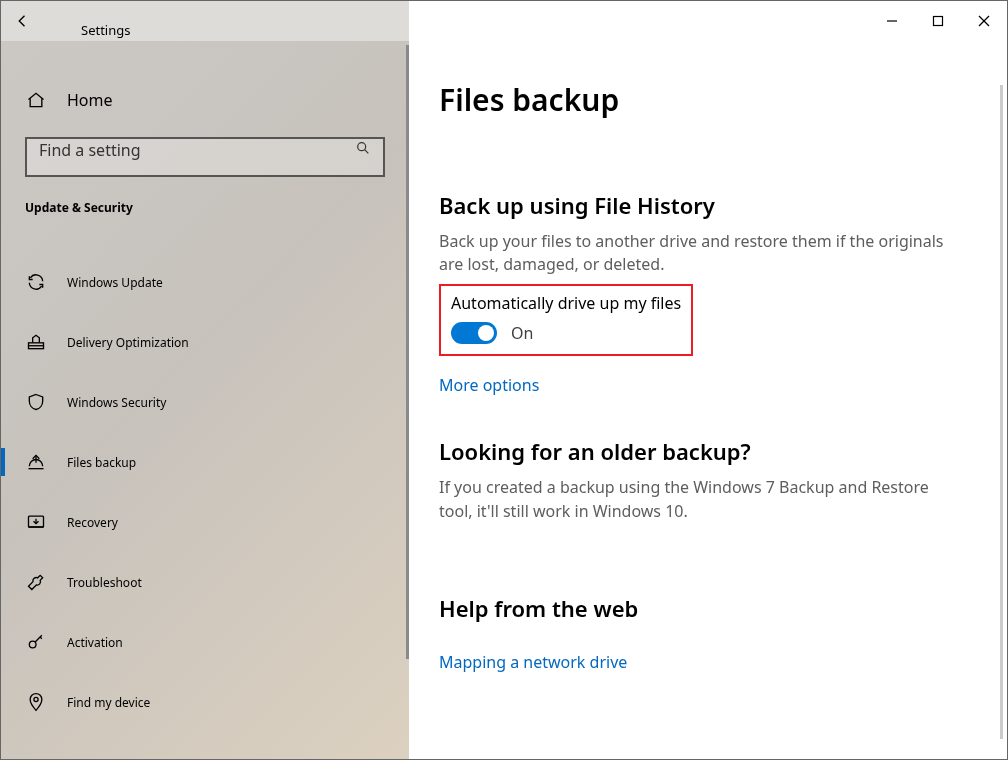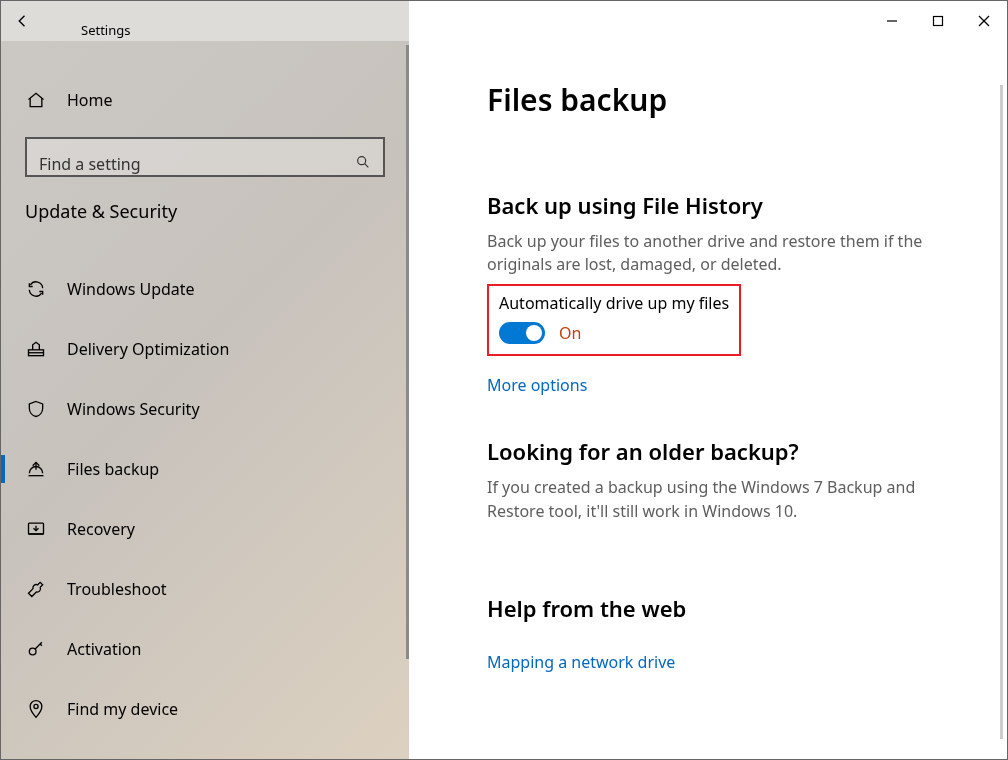--- a/index.html
+++ b/index.html
@@ -28,21 +28,21 @@
   .back-btn {
     width: 44px; height: 40px; display:flex; align-items:center; justify-content:center;
     font-size: 16px; color:#000;
   }
   .app-title { font-size: 13px; margin-left: 36px; color:#000;margin-top:18px; }
   .win-btn {
     width: 46px; height: 32px; display:flex; align-items:center; justify-content:center;
     color:#000; font-size:12px;
   }
   .body {
-    flex:1; display:flex; overflow:hidden;gap:48px;
+    flex:1; display:flex; overflow:hidden;
   }
   .sidebar {
     width: 408px;
     background: linear-gradient(135deg, #cbc8c4 0%, #c7c2bc 45%, #dcd1c0 100%);
     position: relative;
     padding-top: 40px;
     overflow: hidden;
   }
   .sidebar::after{
     content:"";
@@ -54,36 +54,36 @@
     display:flex; align-items:center; gap:20px;
     padding: 0 0 0 24px; height: 38px;
     margin-bottom: 18px;
   }
   .home-row .label { font-size:16px; color:#000; }
   .search-box {
     margin: 0 24px 22px 24px;
     height: 40px;
     border: 2px solid #555;
     background: rgba(255,255,255,0.25);
-    display:flex; align-items:flex-end; justify-content:space-between;
+    display:flex; align-items:flex-start; justify-content:space-between;
     padding: 0 12px;
   }
   .search-box input {
     border:none; background:transparent; outline:none;
     font-size:16px; color:#222; width:100%;
   }
   .search-box input::placeholder { color:#333; }
   .section-header {
-    font-size:18px; font-weight:400; color:#000;
+    font-size:12px; font-weight:700; color:#000;
     padding: 0 24px; margin-bottom: 36px;
   }
   .nav-item {
     display:flex; align-items:center; gap:20px;
     padding: 0 0 0 24px; height: 60px;
-    font-size:16px; color:#000;
+    font-size:12px; color:#000;
     position:relative;
   }
   .nav-item.selected::before{
     content:"";
     position:absolute; left:-1px; top:16px; bottom:16px;
     width:5px; background:#0268c0;
   }
   .icon-box { width:22px; height:22px; display:flex; align-items:center; justify-content:center; }
   .icon-box svg { width:20px; height:20px; stroke:#000; fill:none; stroke-width:1.6; }
 
@@ -108,21 +108,21 @@
   .toggle-label { font-size:16px; color:#000; margin-bottom:8px; }
   .toggle-row { display:flex; align-items:center; gap:14px; }
   .toggle {
     width:46px; height:22px; border-radius:11px;
     background:#0078d4; position:relative;
   }
   .toggle::after{
     content:""; position:absolute; right:3px; top:3px;
     width:16px; height:16px; background:#fff; border-radius:50%;
   }
-  .toggle-state { font-size:16px; color:#c2410c; }
+  .toggle-state { font-size:16px; color:#404040; }
   .link { color:#0268c0; font-size:16px; margin-top:18px; display:inline-block;}
   .section { margin-bottom: 40px; }
   .help-section { margin-top: 70px; }
 </style>
 </head>
 <body>
 
 <div class="window">
   <div class="titlebar">
     <div class="titlebar-left">

